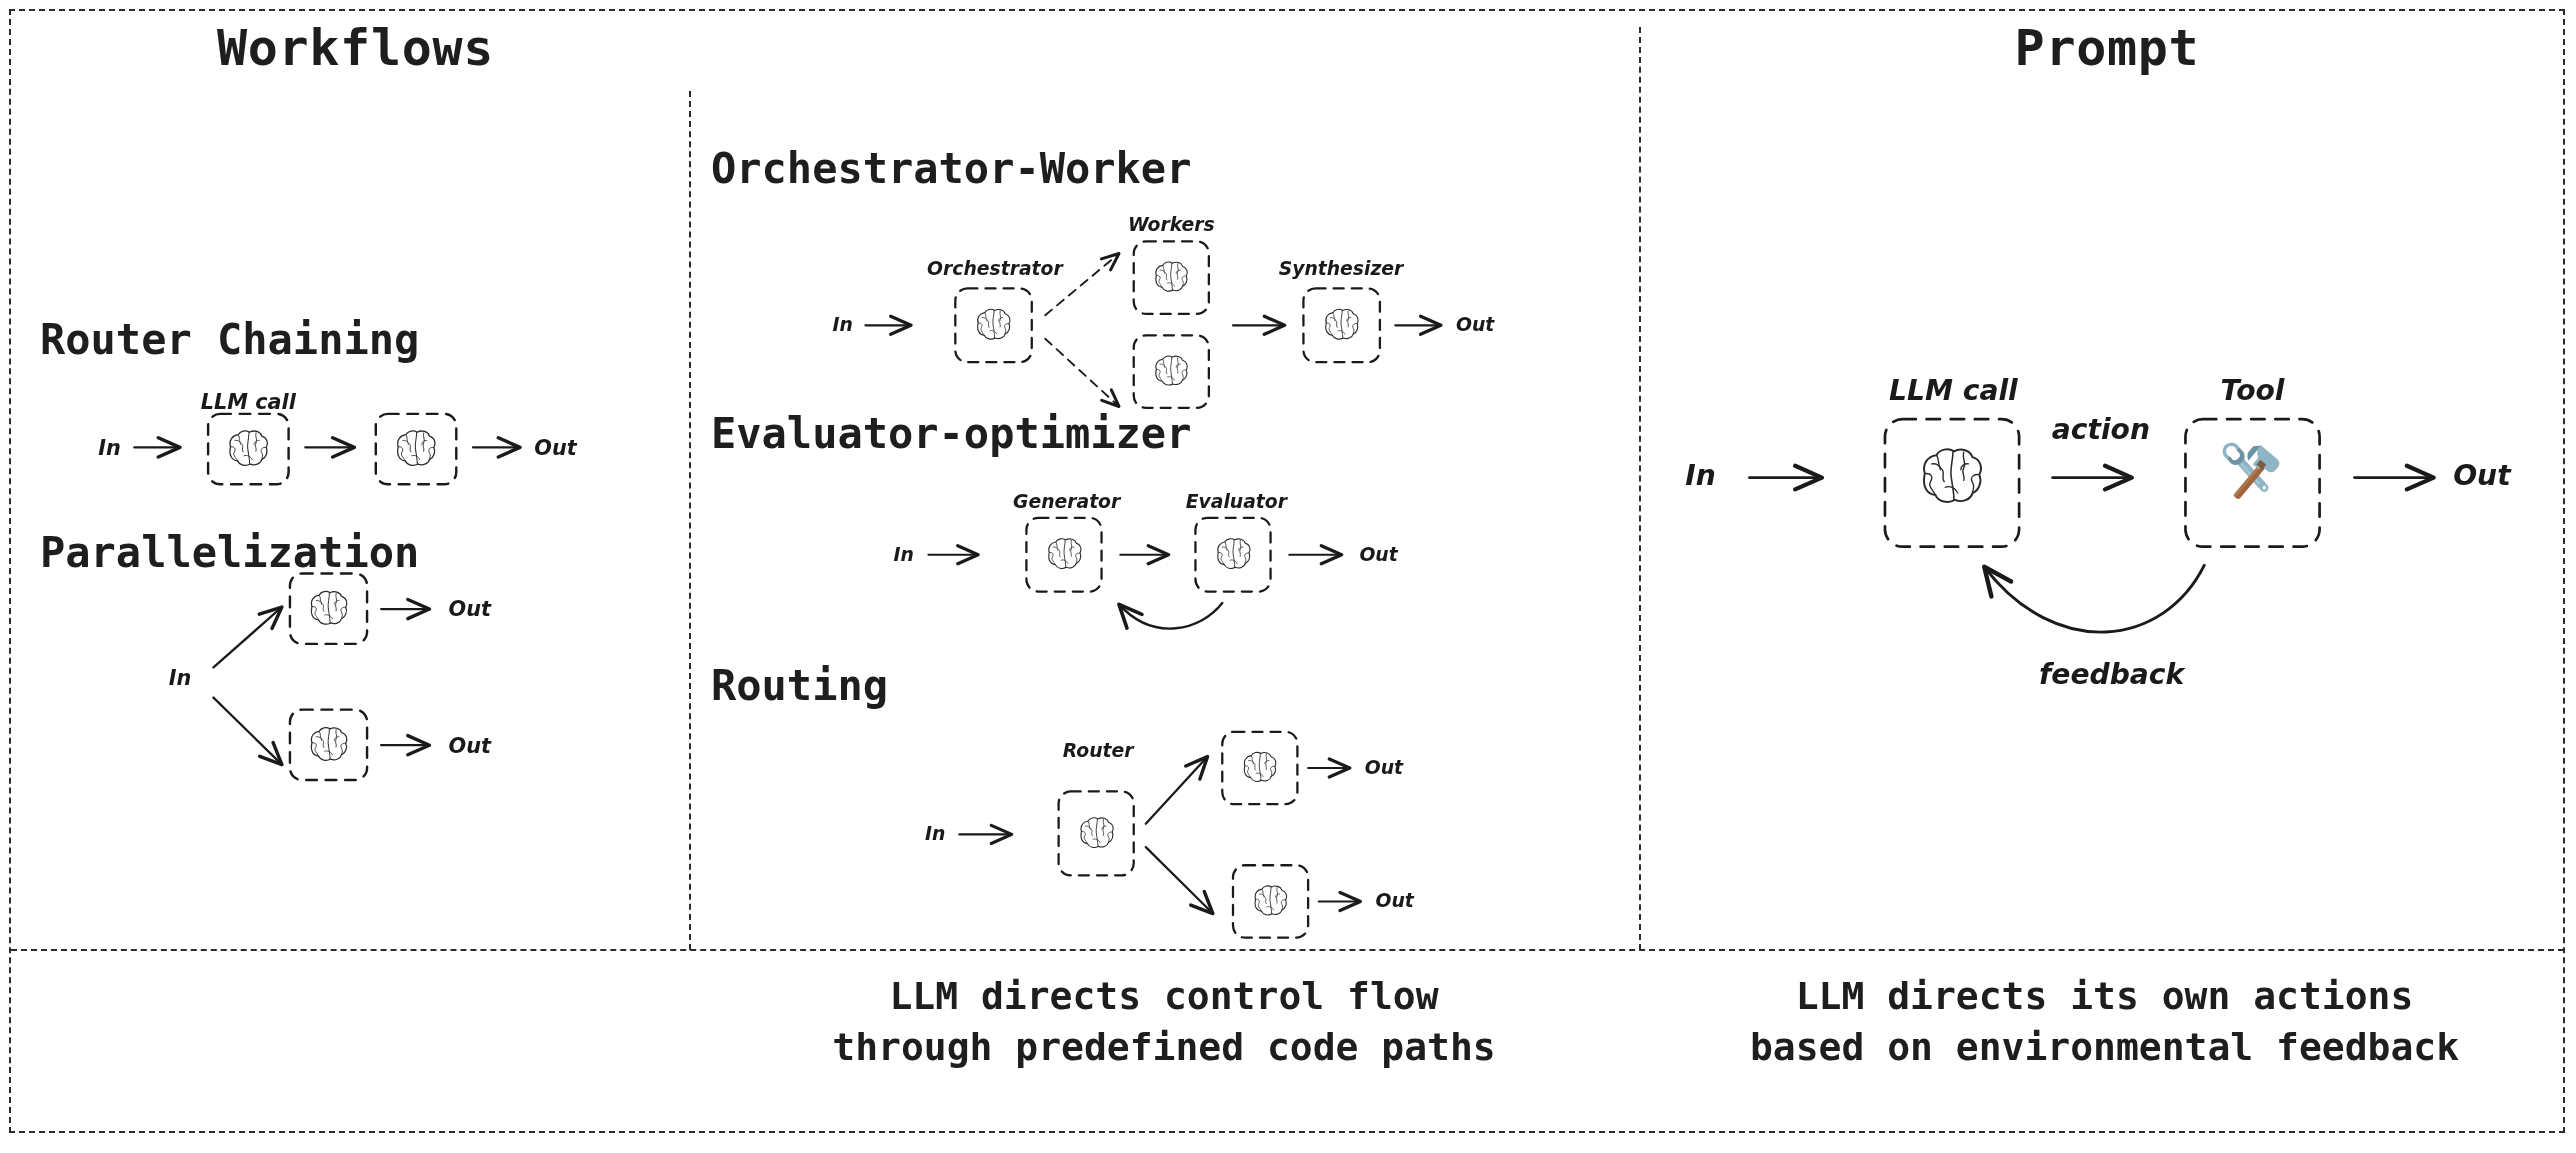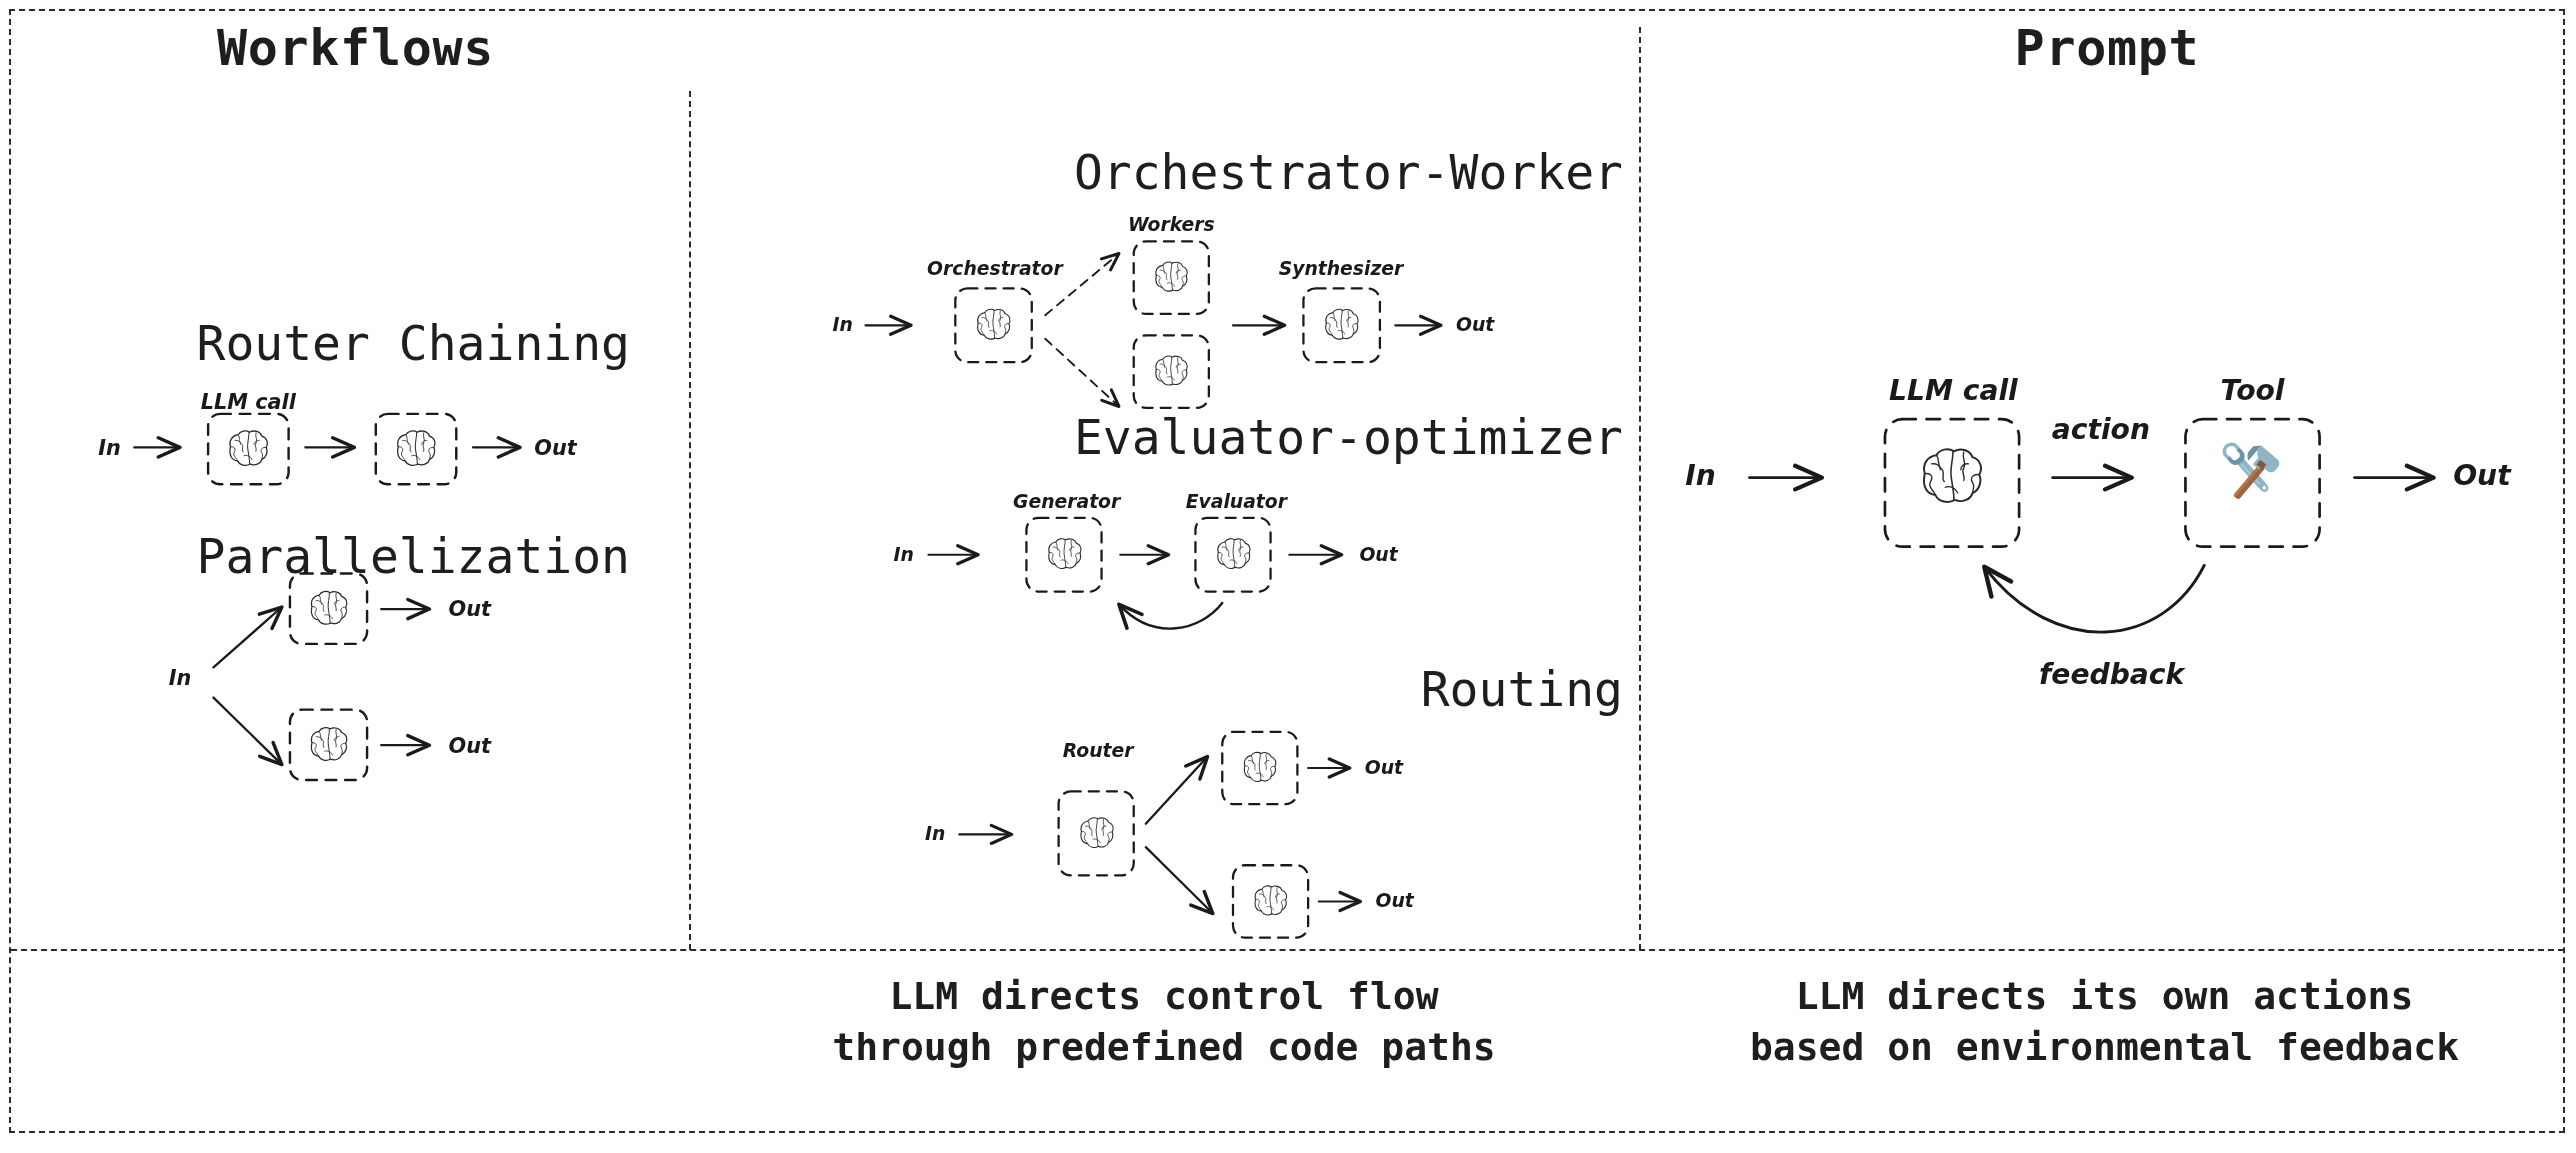--- a/index.html
+++ b/index.html
@@ -60,24 +60,24 @@
     color: #1e1e1e;
     letter-spacing: 0.7px;
     white-space: nowrap;
   }
   #title-workflows { left: 20px;   top: 19px; width: 671px; }
   #title-agent     { left: 1644px; top: 19px; width: 926px; }
 
   
   .pattern-title {
     position: absolute;
-    text-align: right;
+    text-align: left;
     font-family: "DejaVu Sans Mono", monospace;
-    font-weight: 400;
-    font-size: 48px;
+    font-weight: 700;
+    font-size: 42px;
     color: #1e1e1e;
     white-space: nowrap;
   }
 
   
   .caption {
     position: absolute;
     top: 971px;
     text-align: center;
     font-family: "DejaVu Sans Mono", monospace;

